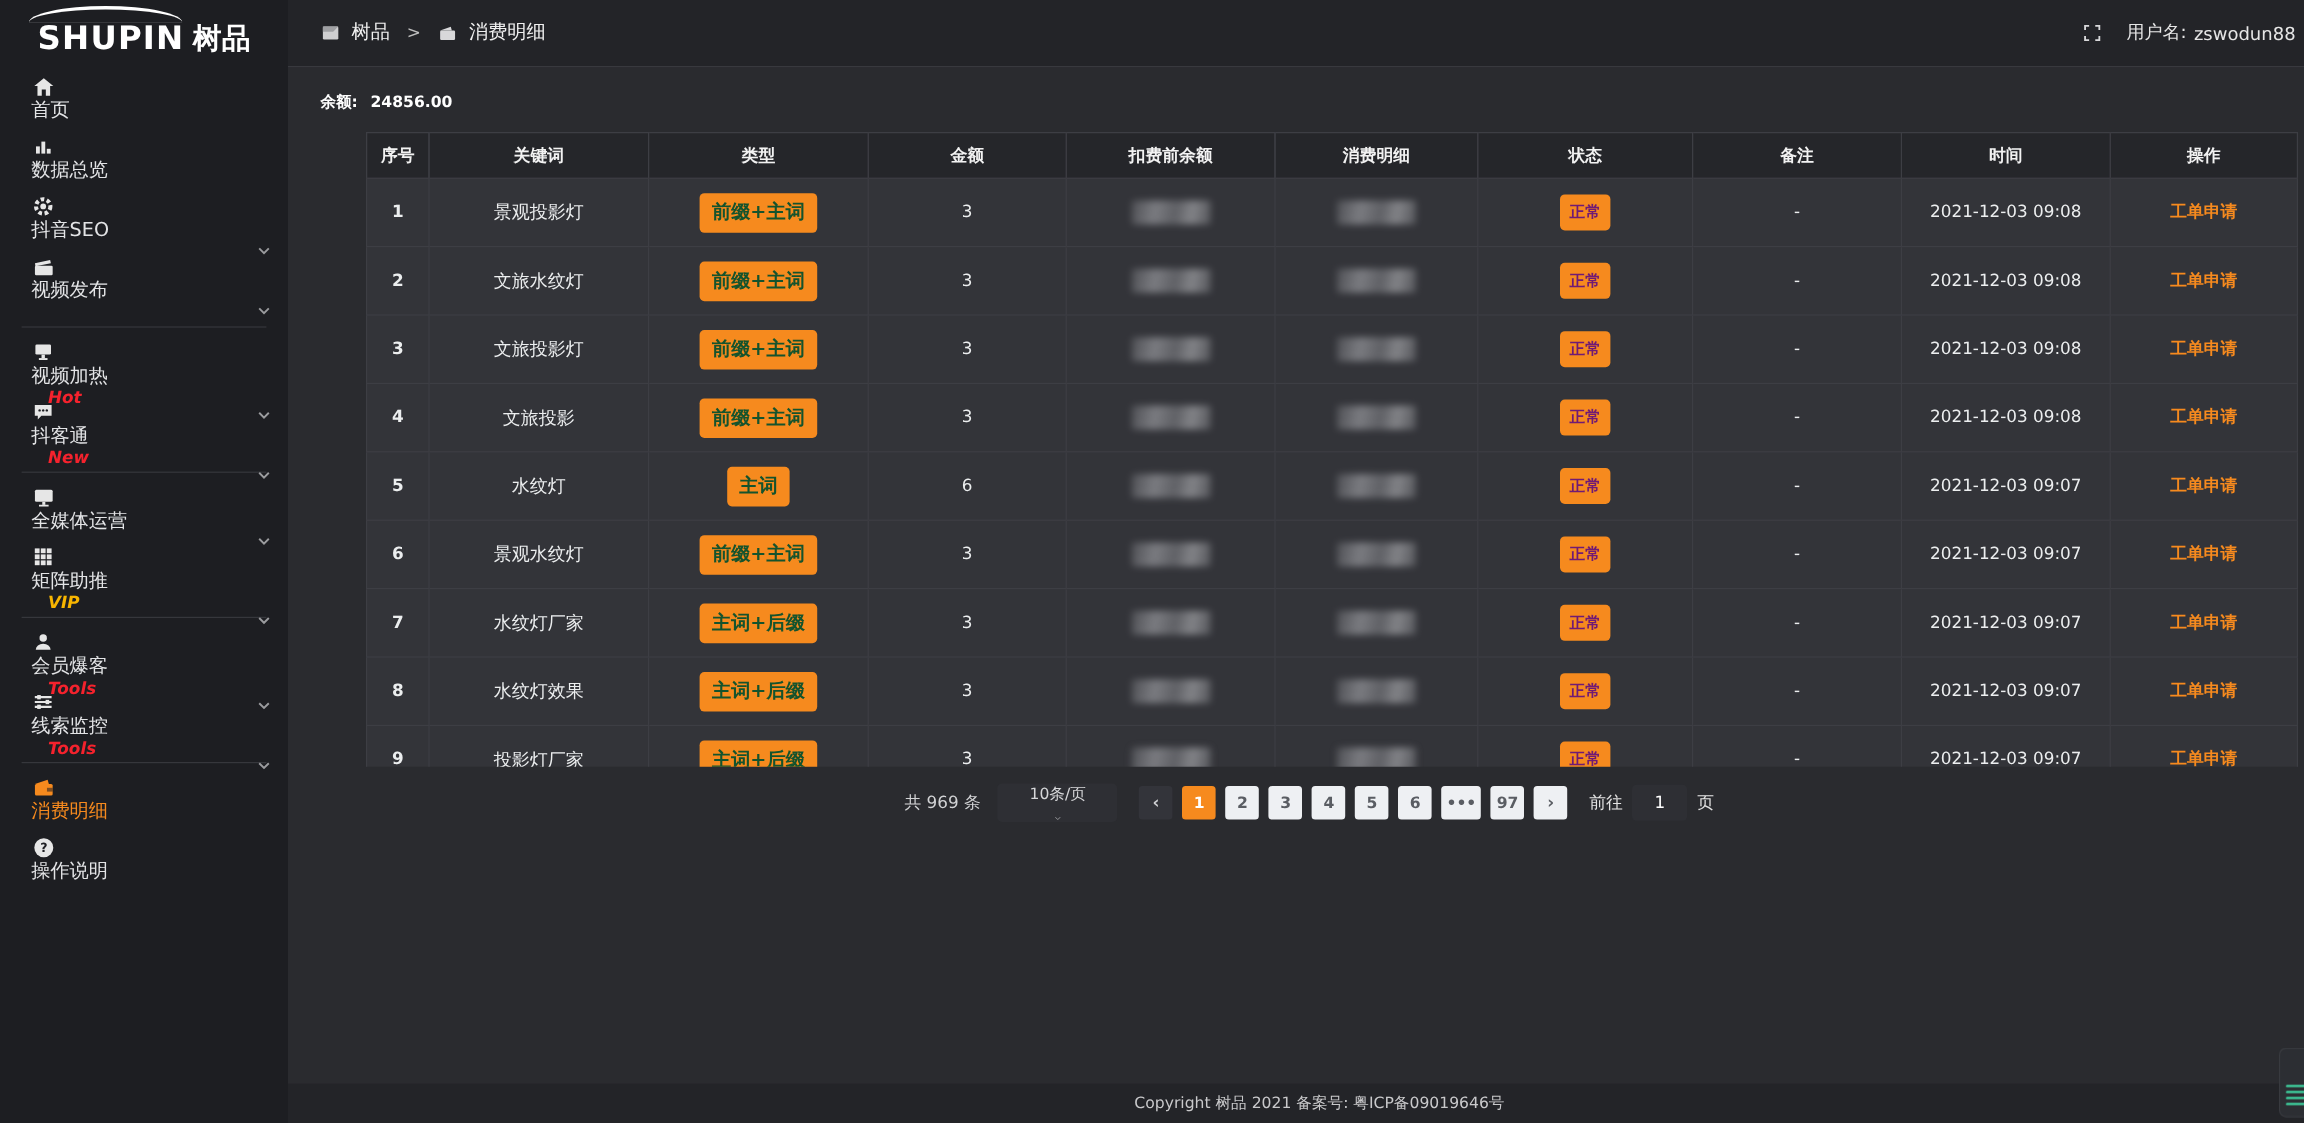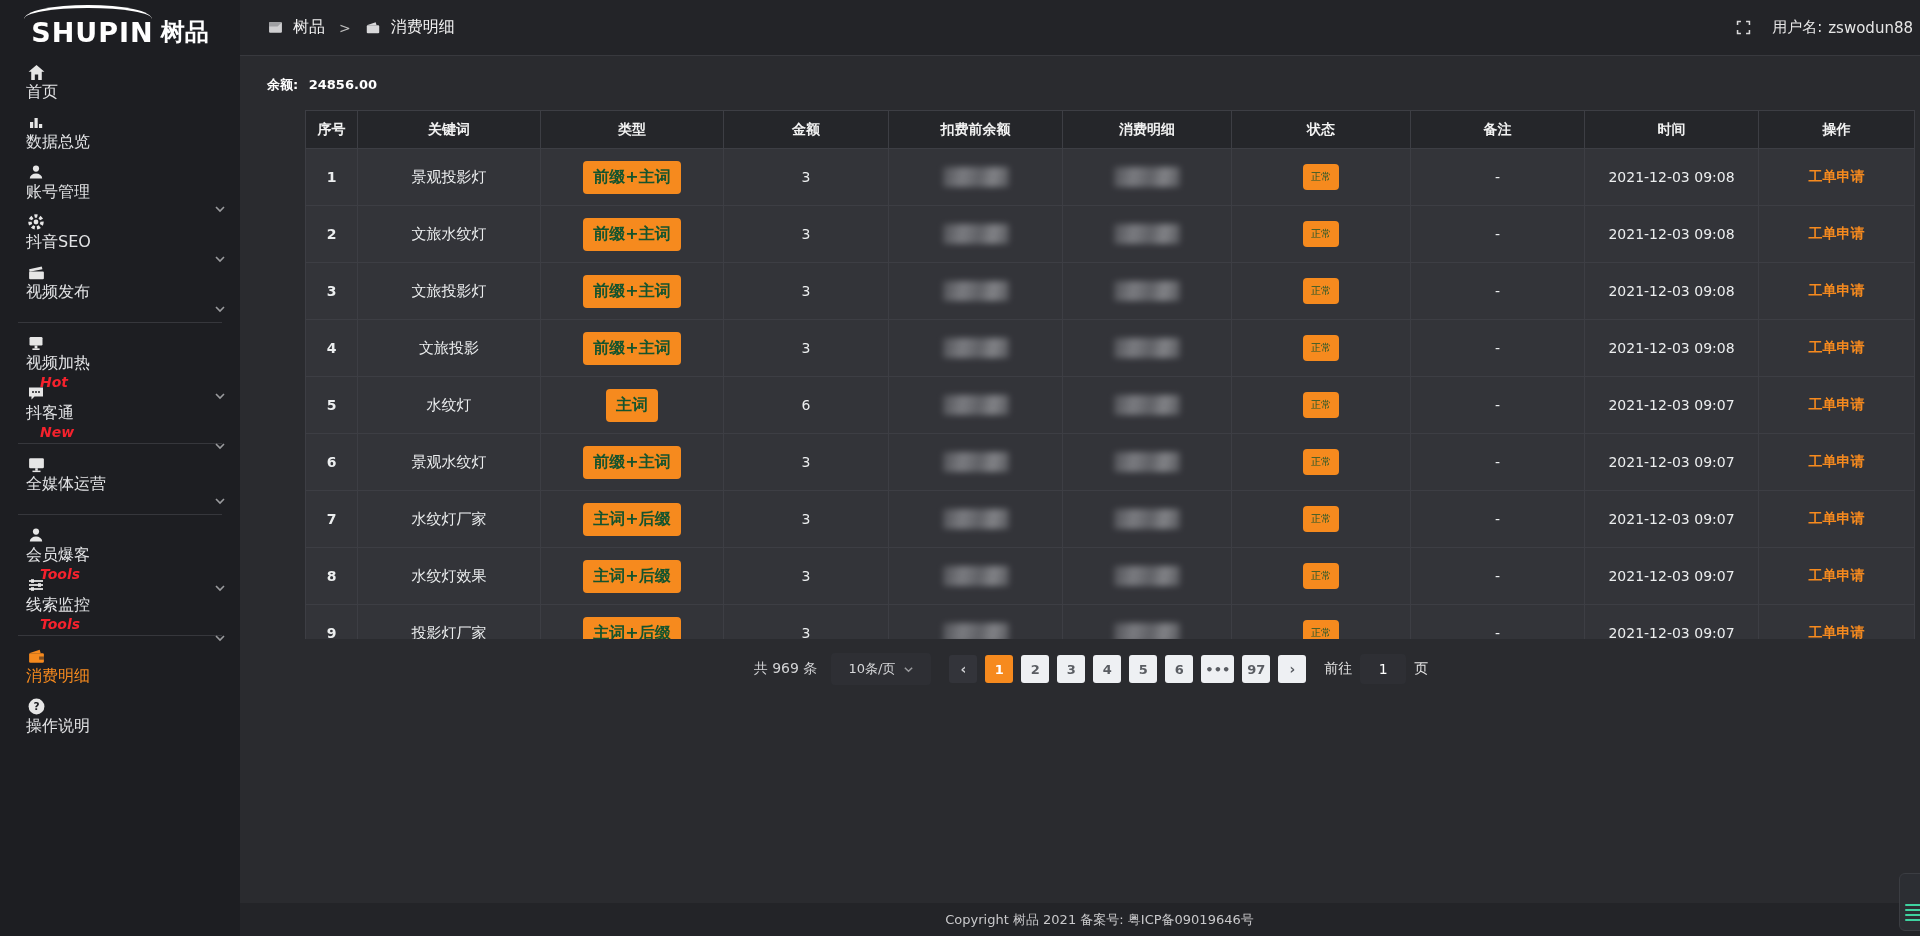--- a/index.html
+++ b/index.html
@@ -53,33 +53,33 @@
   .table-clip { height:529px; overflow:hidden;padding-left:38px; }
   table { border-collapse:collapse; table-layout:fixed; width:1609px; background:#333439; }
   th, td { border:1px solid #3d3e44; text-align:center; vertical-align:middle;
           overflow:hidden; white-space:nowrap; }
   thead th { height:38px; background:#25262a; color:#f2f2f2; font-size:14px; font-weight:bold; }
   tbody td { height:57px; font-size:14px; color:#eceeef; }
   td.c-no { font-weight:600; }
   td.c-kw { font-size:15px; }
   .type-badge { display:inline-block; background:#f68a1e; color:#14532d; font-size:16px;
           font-weight:bold; padding:6px 10px; border-radius:4px; }
-  .status-badge { display:inline-block; background:#f68a1e; color:#14532d; font-size:10px;
-          font-weight:normal; padding:6px 8px; border-radius:4px; }
+  .status-badge { display:inline-block; background:#f68a1e; color:#701a75; font-size:13px;
+          font-weight:bold; padding:6px 8px; border-radius:4px; }
   .redacted { width:66px; height:20px; margin:0 auto; border-radius:2px; opacity:.8;
           background:linear-gradient(100deg,#55565b 0%,#8d8e93 30%,#6a6b70 55%,#97989c 75%,#5c5d62 100%);
           filter:blur(3px); }
   .action-link { color:#f68a1e; font-size:14px; font-weight:bold; cursor:pointer; }
 
   
   .pagination { margin-top:14px; display:flex; align-items:center; justify-content:center; gap:8px; }
   .pg-total { font-size:14px; color:#d2d3d5; margin-right:6px; }
   .pg-select { width:100px; height:32px; background:#2e2f34; border-radius:4px; display:flex;
           align-items:center; justify-content:center; gap:8px; font-size:13px; color:#d6d7d9;
-          cursor:pointer; margin-right:10px; }
+          cursor:pointer; margin-right:10px;flex-direction:column; }
   .pg-btn { min-width:28px; height:28px; padding:0 4px; border-radius:3px; display:flex;
           align-items:center; justify-content:center; font-size:13px; font-weight:bold;
           cursor:pointer; }
   .pg-prev { background:#33343a; color:#cfd0d3; font-size:14px; }
   .pg-page { background:#eef0f3; color:#5a5d63; }
   .pg-page.active { background:#f68a1e; color:#fff; }
   .pg-next { background:#eef0f3; color:#5a5d63; font-size:14px; }
   .pg-goto { display:flex; align-items:center; gap:8px; margin-left:10px;
           font-size:14px; color:#e3e3e3; }
   .pg-input { width:46px; height:30px; background:#2e2f34; border:none; border-radius:4px;
@@ -124,34 +124,20 @@
         <span class="nav-icon">
           <svg width="18" height="18" viewBox="0 0 18 18">
               <rect x="3" y="9" width="3.2" height="6" fill="#e6e6e6"></rect>
               <rect x="7.5" y="5" width="3.2" height="10" fill="#e6e6e6"></rect>
               <rect x="12" y="11" width="3.2" height="4" fill="#e6e6e6"></rect>
             </svg>
         </span>
         <span class="nav-label">数据总览</span>
       </div>
 
-      <div class="nav-item">
-        <span class="nav-icon">
-          <svg width="18" height="18" viewBox="0 0 18 18">
-              <circle cx="9" cy="5.6" r="3.1" fill="#e6e6e6"></circle>
-              <path d="M2.8 15.5 a6.2 5 0 0 1 12.4 0 Z" fill="#e6e6e6"></path>
-            </svg>
-        </span>
-        <span class="nav-label">账号管理</span>
-        <span class="nav-chevron">
-          <svg width="12" height="12" viewBox="0 0 12 12">
-              <path d="M2 4 L6 8 L10 4" fill="none" stroke="#9a9b9e" stroke-width="1.6"></path>
-            </svg>
-        </span>
-      </div>
 
       <div class="nav-item">
         <span class="nav-icon">
           <svg width="18" height="18" viewBox="0 0 18 18">
               <circle cx="9" cy="9" r="6" fill="none" stroke="#e6e6e6" stroke-width="3.4" stroke-dasharray="3 2.2"></circle>
               <circle cx="9" cy="9" r="2.4" fill="#e6e6e6"></circle>
             </svg>
         </span>
         <span class="nav-label">抖音SEO</span>
         <span class="nav-chevron">
@@ -224,20 +210,44 @@
             </svg>
         </span>
         <span class="nav-label">全媒体运营</span>
         <span class="nav-chevron">
           <svg width="12" height="12" viewBox="0 0 12 12">
               <path d="M2 4 L6 8 L10 4" fill="none" stroke="#9a9b9e" stroke-width="1.6"></path>
             </svg>
         </span>
       </div>
 
+      <div class="nav-item">
+        <span class="nav-icon">
+          <svg width="18" height="18" viewBox="0 0 18 18">
+              <g fill="#e6e6e6">
+                <rect x="2" y="2" width="4" height="4"></rect>
+                <rect x="7" y="2" width="4" height="4"></rect>
+                <rect x="12" y="2" width="4" height="4"></rect>
+                <rect x="2" y="7" width="4" height="4"></rect>
+                <rect x="7" y="7" width="4" height="4"></rect>
+                <rect x="12" y="7" width="4" height="4"></rect>
+                <rect x="2" y="12" width="4" height="4"></rect>
+                <rect x="7" y="12" width="4" height="4"></rect>
+                <rect x="12" y="12" width="4" height="4"></rect>
+              </g>
+            </svg>
+        </span>
+        <span class="nav-label">矩阵助推</span>
+        <span class="nav-tag tag-vip">VIP</span>
+        <span class="nav-chevron">
+          <svg width="12" height="12" viewBox="0 0 12 12">
+              <path d="M2 4 L6 8 L10 4" fill="none" stroke="#9a9b9e" stroke-width="1.6"></path>
+            </svg>
+        </span>
+      </div>
 
       <hr class="nav-divider">
 
       <div class="nav-item">
         <span class="nav-icon">
           <svg width="18" height="18" viewBox="0 0 18 18">
               <circle cx="9" cy="5.6" r="3.1" fill="#e6e6e6"></circle>
               <path d="M2.8 15.5 a6.2 5 0 0 1 12.4 0 Z" fill="#e6e6e6"></path>
             </svg>
         </span>

